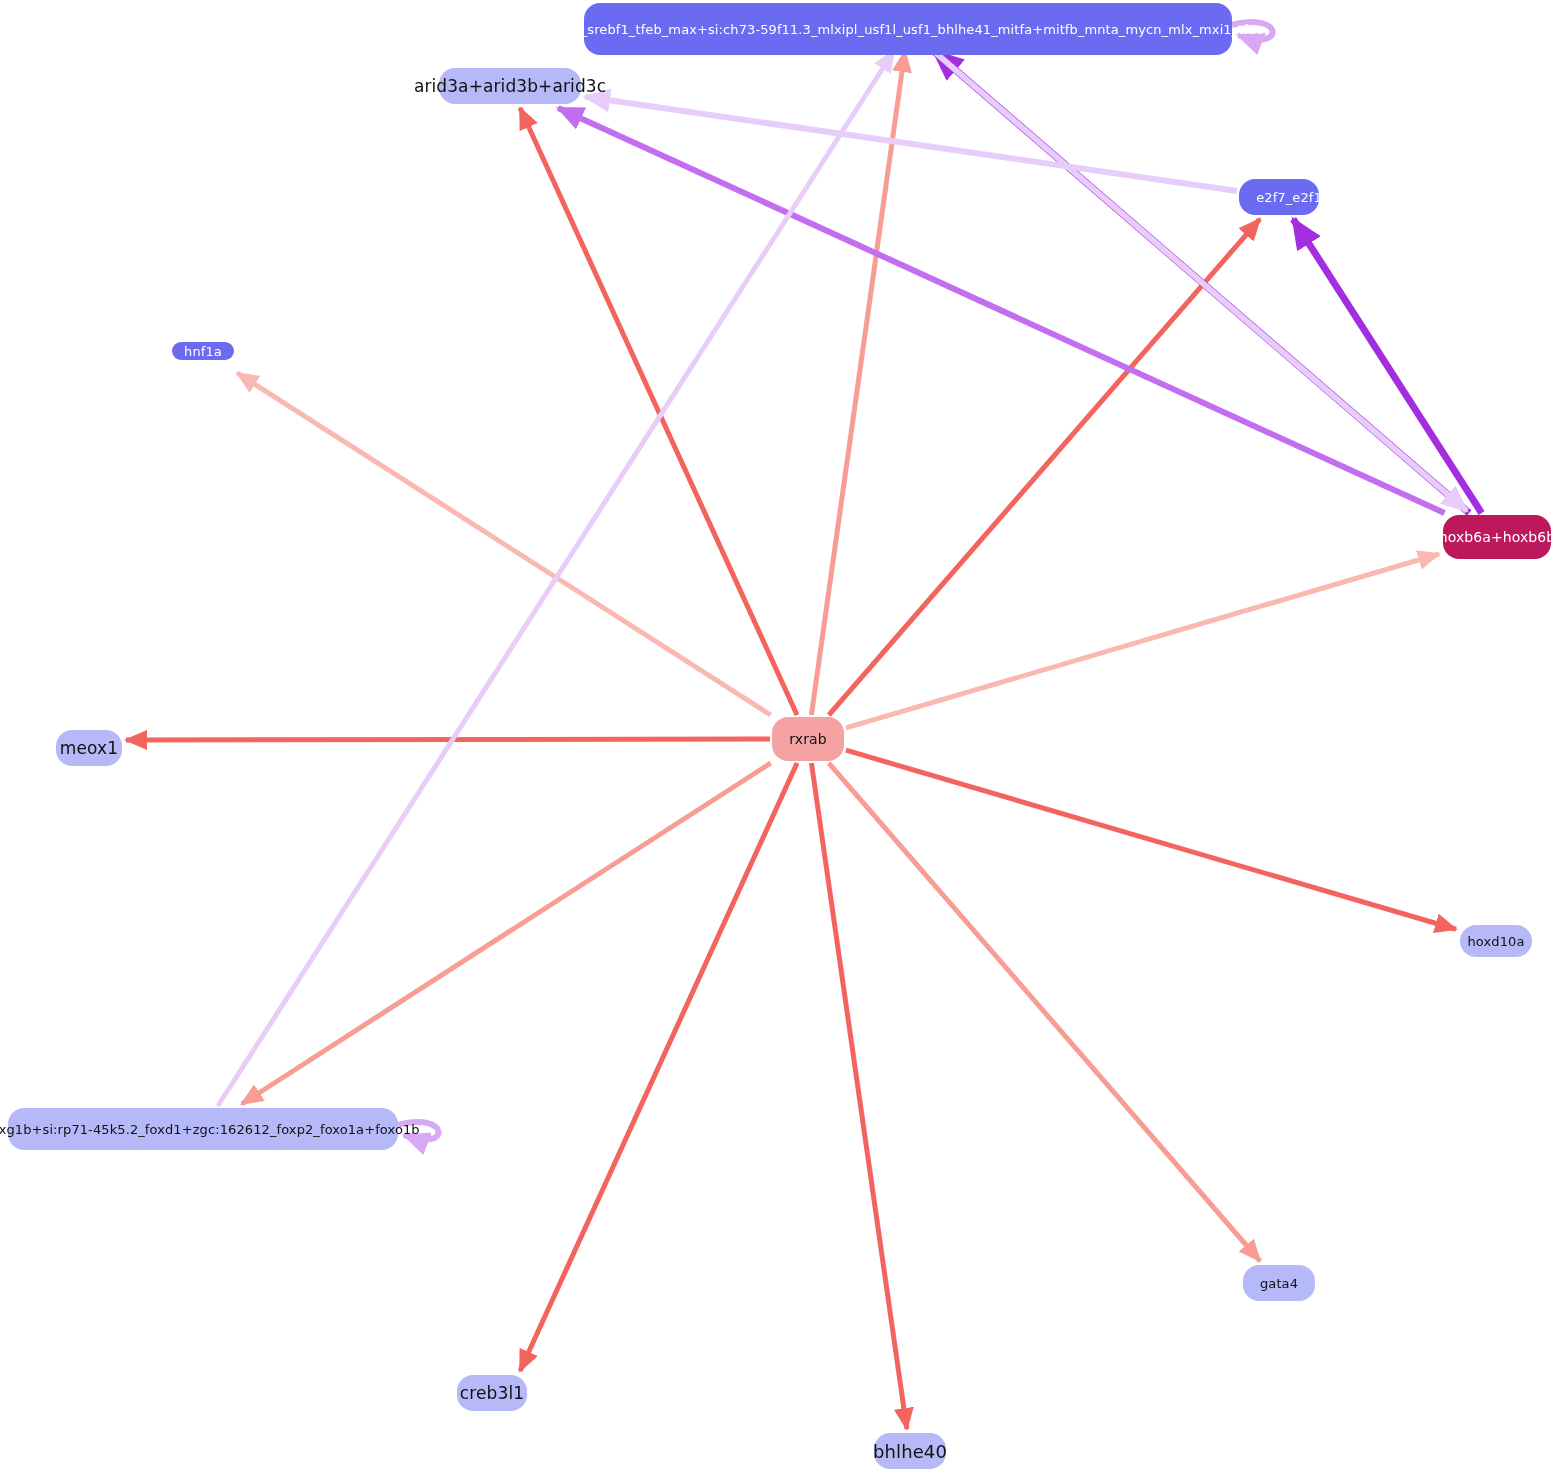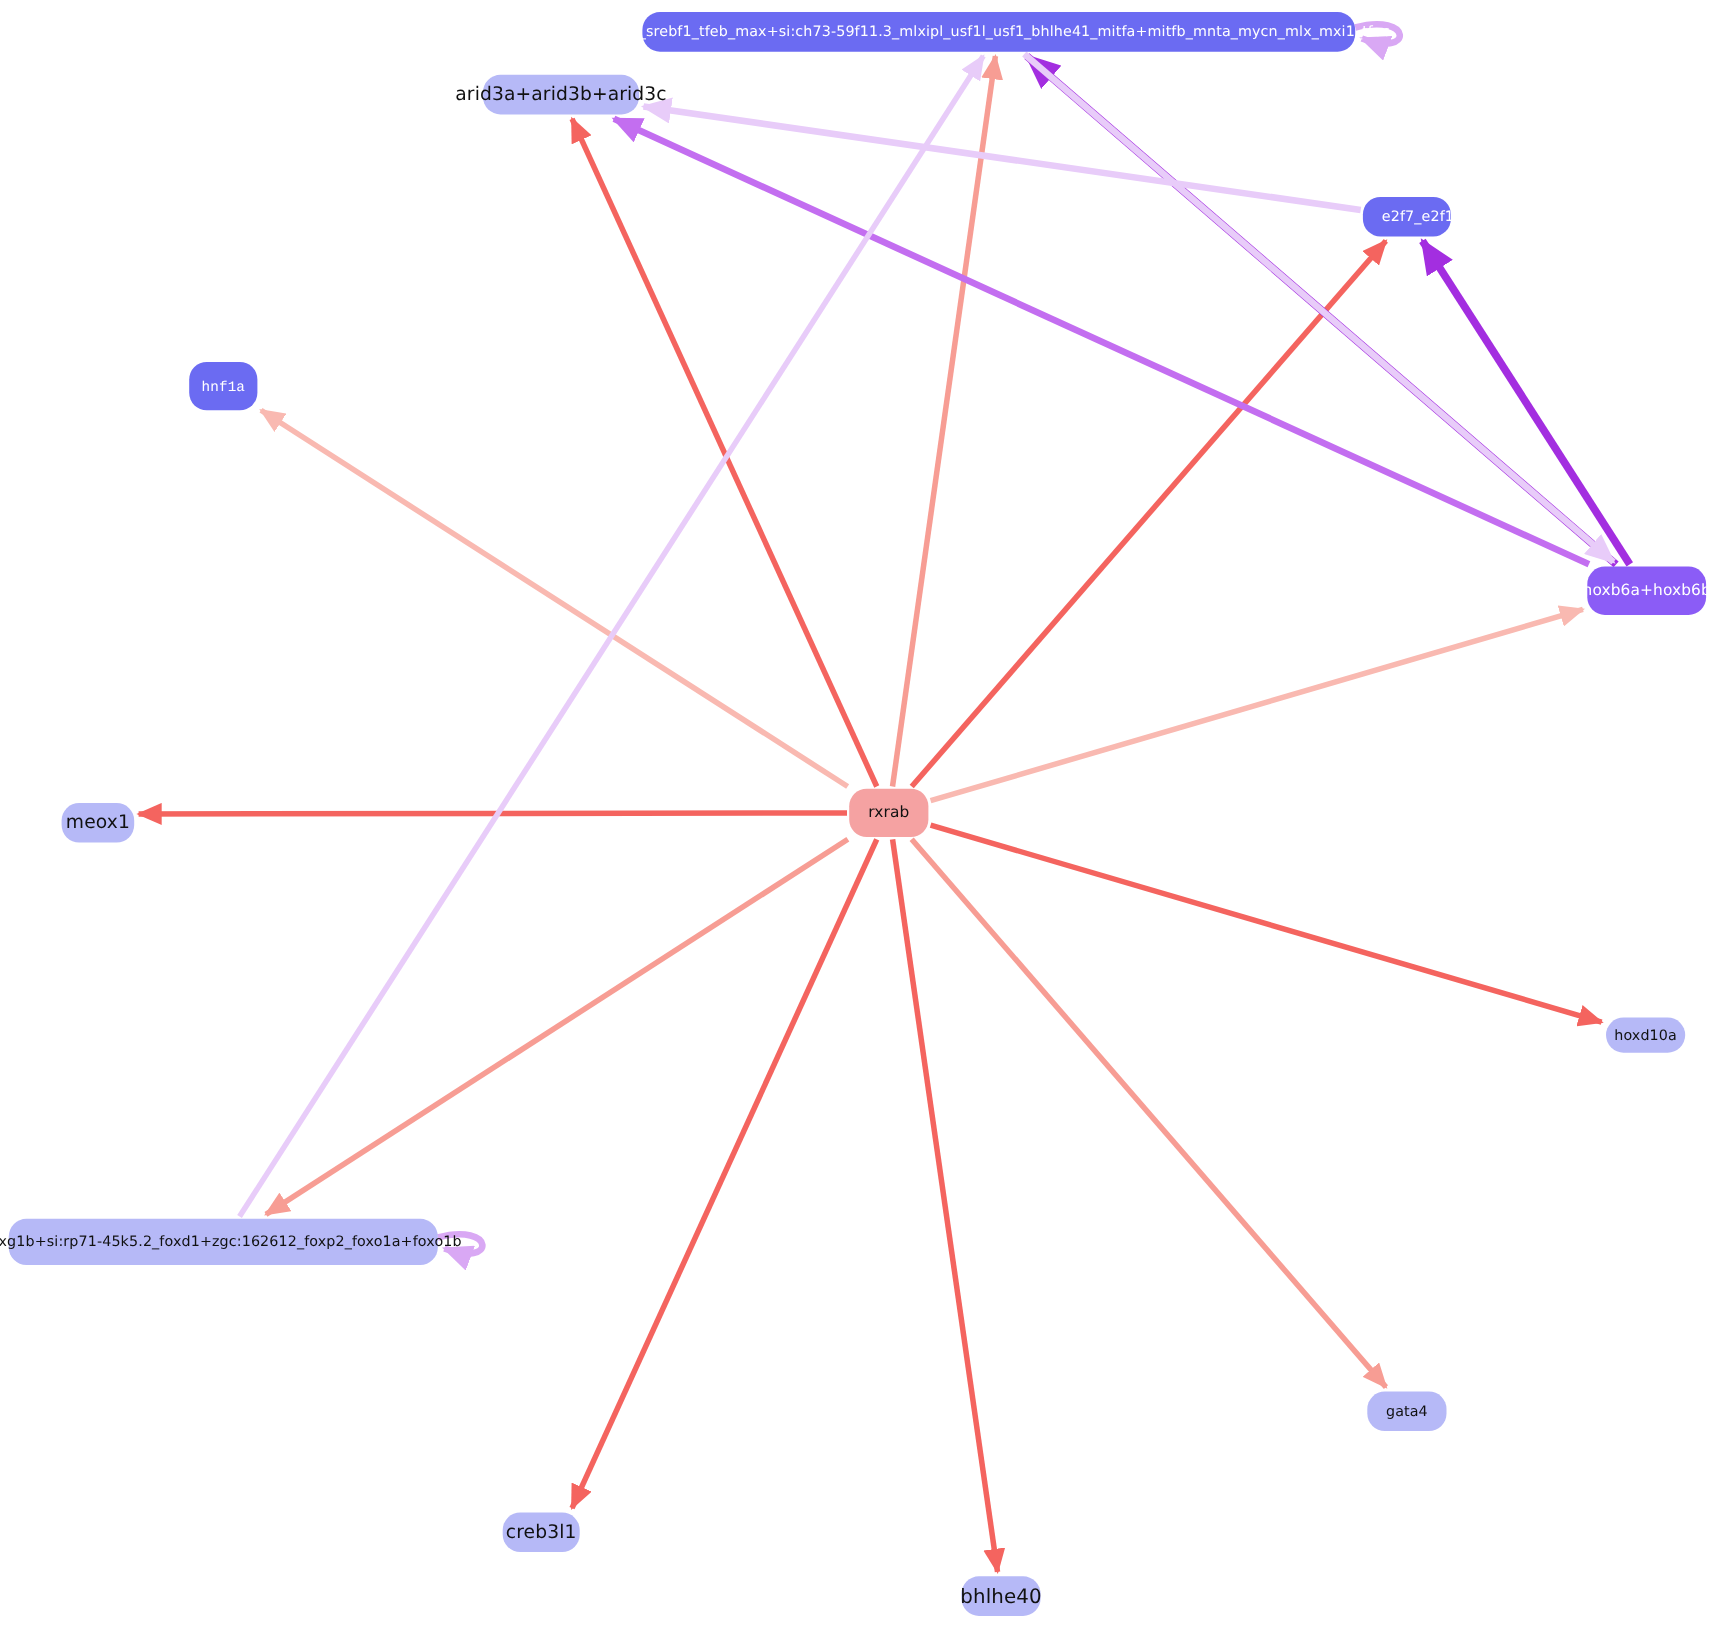--- a/index.html
+++ b/index.html
@@ -4,21 +4,21 @@
 <style>
   html,body{margin:0;padding:0;background:#ffffff;}
   #stage{position:relative;width:1560px;height:1481px;background:#ffffff;
          font-family:"DejaVu Sans","Liberation Sans",sans-serif;overflow:hidden;}
   #edges{position:absolute;left:0;top:0;width:1560px;height:1481px;}
   .node{position:absolute;display:flex;align-items:center;justify-content:center;
         border-radius:14px;white-space:nowrap;box-sizing:border-box;
         transform:translate(-50%,-50%);letter-spacing:0.1px;}
   .n-lightblue{background:#b6b9f7;color:#111111;}
   .n-midblue{background:#6b6bf2;color:#ffffff;}
-  .n-deepblue{background:#8b5cf6;color:#ffffff;}
+  .n-deepblue{background:#be185d;color:#ffffff;}
   .n-salmon{background:#f5a2a2;color:#111111;}
 </style>
 </head>
 <body>
 
 <div id="stage">
   <svg id="edges" viewBox="0 0 1560 1481" xmlns="http://www.w3.org/2000/svg">
       <defs>
         <marker id="ah-0" markerWidth="5" markerHeight="4" refX="4.2" refY="2" orient="auto" markerUnits="strokeWidth">
           <path d="M0,0 L4.6,2 L0,4 z" fill="#f4645f"></path>
@@ -55,30 +55,30 @@
       <line x1="811.438202247191" y1="763" x2="906.8483146067416" y2="1429" stroke="#f4645f" stroke-width="5" stroke-linecap="butt" marker-end="url(#ah-0)"></line>
       <line x1="1469.1732283464567" y1="513" x2="933.507874015748" y2="51" stroke="#a32ee0" stroke-width="7" stroke-linecap="butt" marker-end="url(#ah-3)"></line>
       <line x1="1481.6117647058823" y1="513" x2="1293.105882352941" y2="219" stroke="#a32ee0" stroke-width="7" stroke-linecap="butt" marker-end="url(#ah-3)"></line>
       <line x1="1444.4767184035477" y1="513" x2="558.1463414634146" y2="108" stroke="#c36ef0" stroke-width="6" stroke-linecap="butt" marker-end="url(#ah-4)"></line>
       <line x1="1237" y1="190.93758127438232" x2="585" y2="96.8257477243173" stroke="#e8ccf9" stroke-width="6" stroke-linecap="butt" marker-end="url(#ah-5)"></line>
       <line x1="931.1889763779527" y1="49" x2="1466.8543307086613" y2="511" stroke="#e8ccf9" stroke-width="6" stroke-linecap="butt" marker-end="url(#ah-5)"></line>
       <line x1="217.7409090909091" y1="1106" x2="893.9" y2="51" stroke="#e8ccf9" stroke-width="5" stroke-linecap="butt" marker-end="url(#ah-5)"></line>
       <path d="M1232,25 C1284,11 1286,53 1238,35" fill="none" stroke="#d9a8f4" stroke-width="6" stroke-linecap="butt" marker-end="url(#ah-6)"></path>
       <path d="M398,1125 C450,1111 452,1153 404,1135" fill="none" stroke="#d9a8f4" stroke-width="6" stroke-linecap="butt" marker-end="url(#ah-6)"></path>
     </svg>
-<div class="node n-midblue" style="left: 908px; top: 29px; width: 648px; height: 36px; font-size: 13px; border-radius: 16px;">
+<div class="node n-midblue" style="left: 908px; top: 29px; width: 648px; height: 52px; font-size: 13px; border-radius: 16px;">
       <span>usf2_srebf1_tfeb_max+si:ch73-59f11.3_mlxipl_usf1l_usf1_bhlhe41_mitfa+mitfb_mnta_mycn_mlx_mxi1_tfec</span>
     </div>
     <div class="node n-lightblue" style="left: 510px; top: 86px; width: 142px; height: 36px; font-size: 17px; border-radius: 16px;">
       <span>arid3a+arid3b+arid3c</span>
     </div>
     <div class="node n-midblue" style="left: 1279px; top: 197px; width: 80px; height: 36px; font-size: 13px; border-radius: 16px; padding-left: 20px;">
       <span>e2f7_e2f1</span>
     </div>
-    <div class="node n-midblue" style="left: 203px; top: 351px; width: 62px; height: 44px; font-size: 13px; border-radius: 16px; font-family: Liberation Mono, monospace;">
+    <div class="node n-midblue" style="left: 203px; top: 351px; width: 62px; height: 18px; font-size: 13px; border-radius: 16px;">
       <span>hnf1a</span>
     </div>
     <div class="node n-deepblue" style="left: 1497px; top: 537px; width: 108px; height: 44px; font-size: 14px; border-radius: 16px;">
       <span>hoxb6a+hoxb6b</span>
     </div>
     <div class="node n-lightblue" style="left: 89px; top: 748px; width: 66px; height: 36px; font-size: 17px; border-radius: 16px;">
       <span>meox1</span>
     </div>
     <div class="node n-salmon" style="left: 808px; top: 739px; width: 72px; height: 44px; font-size: 14px; border-radius: 16px; text-align: center;">
       <span>rxrab</span>

